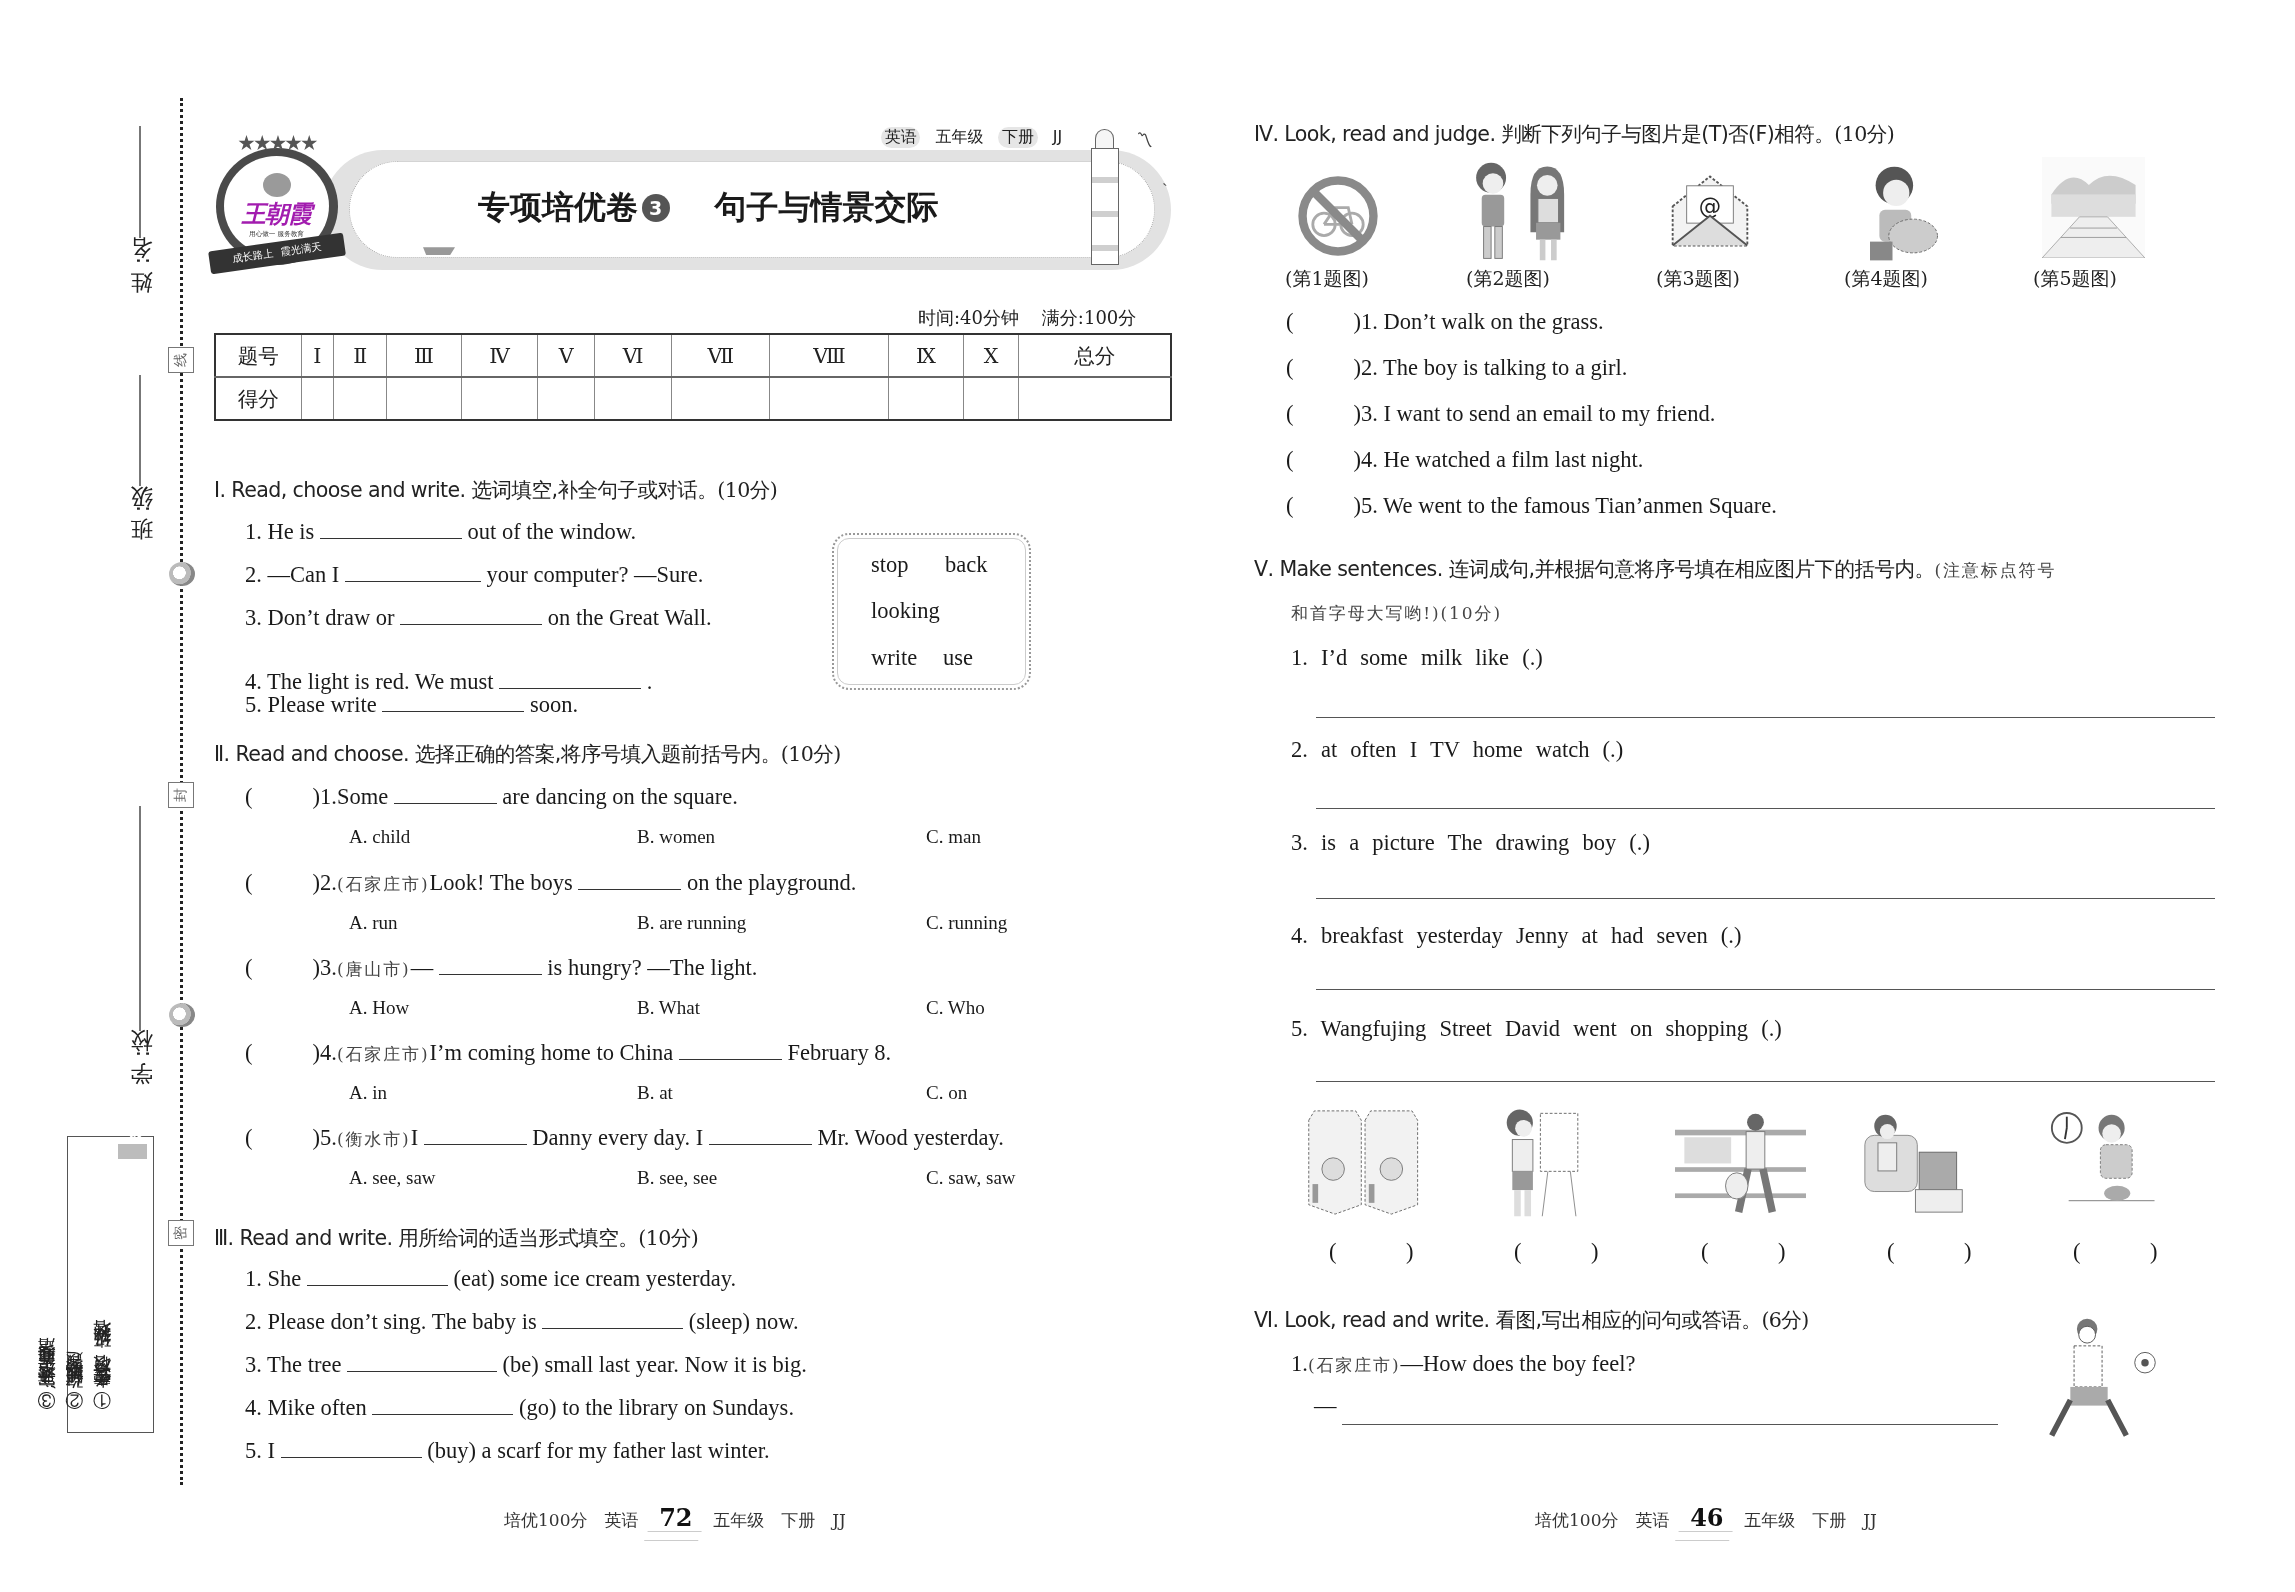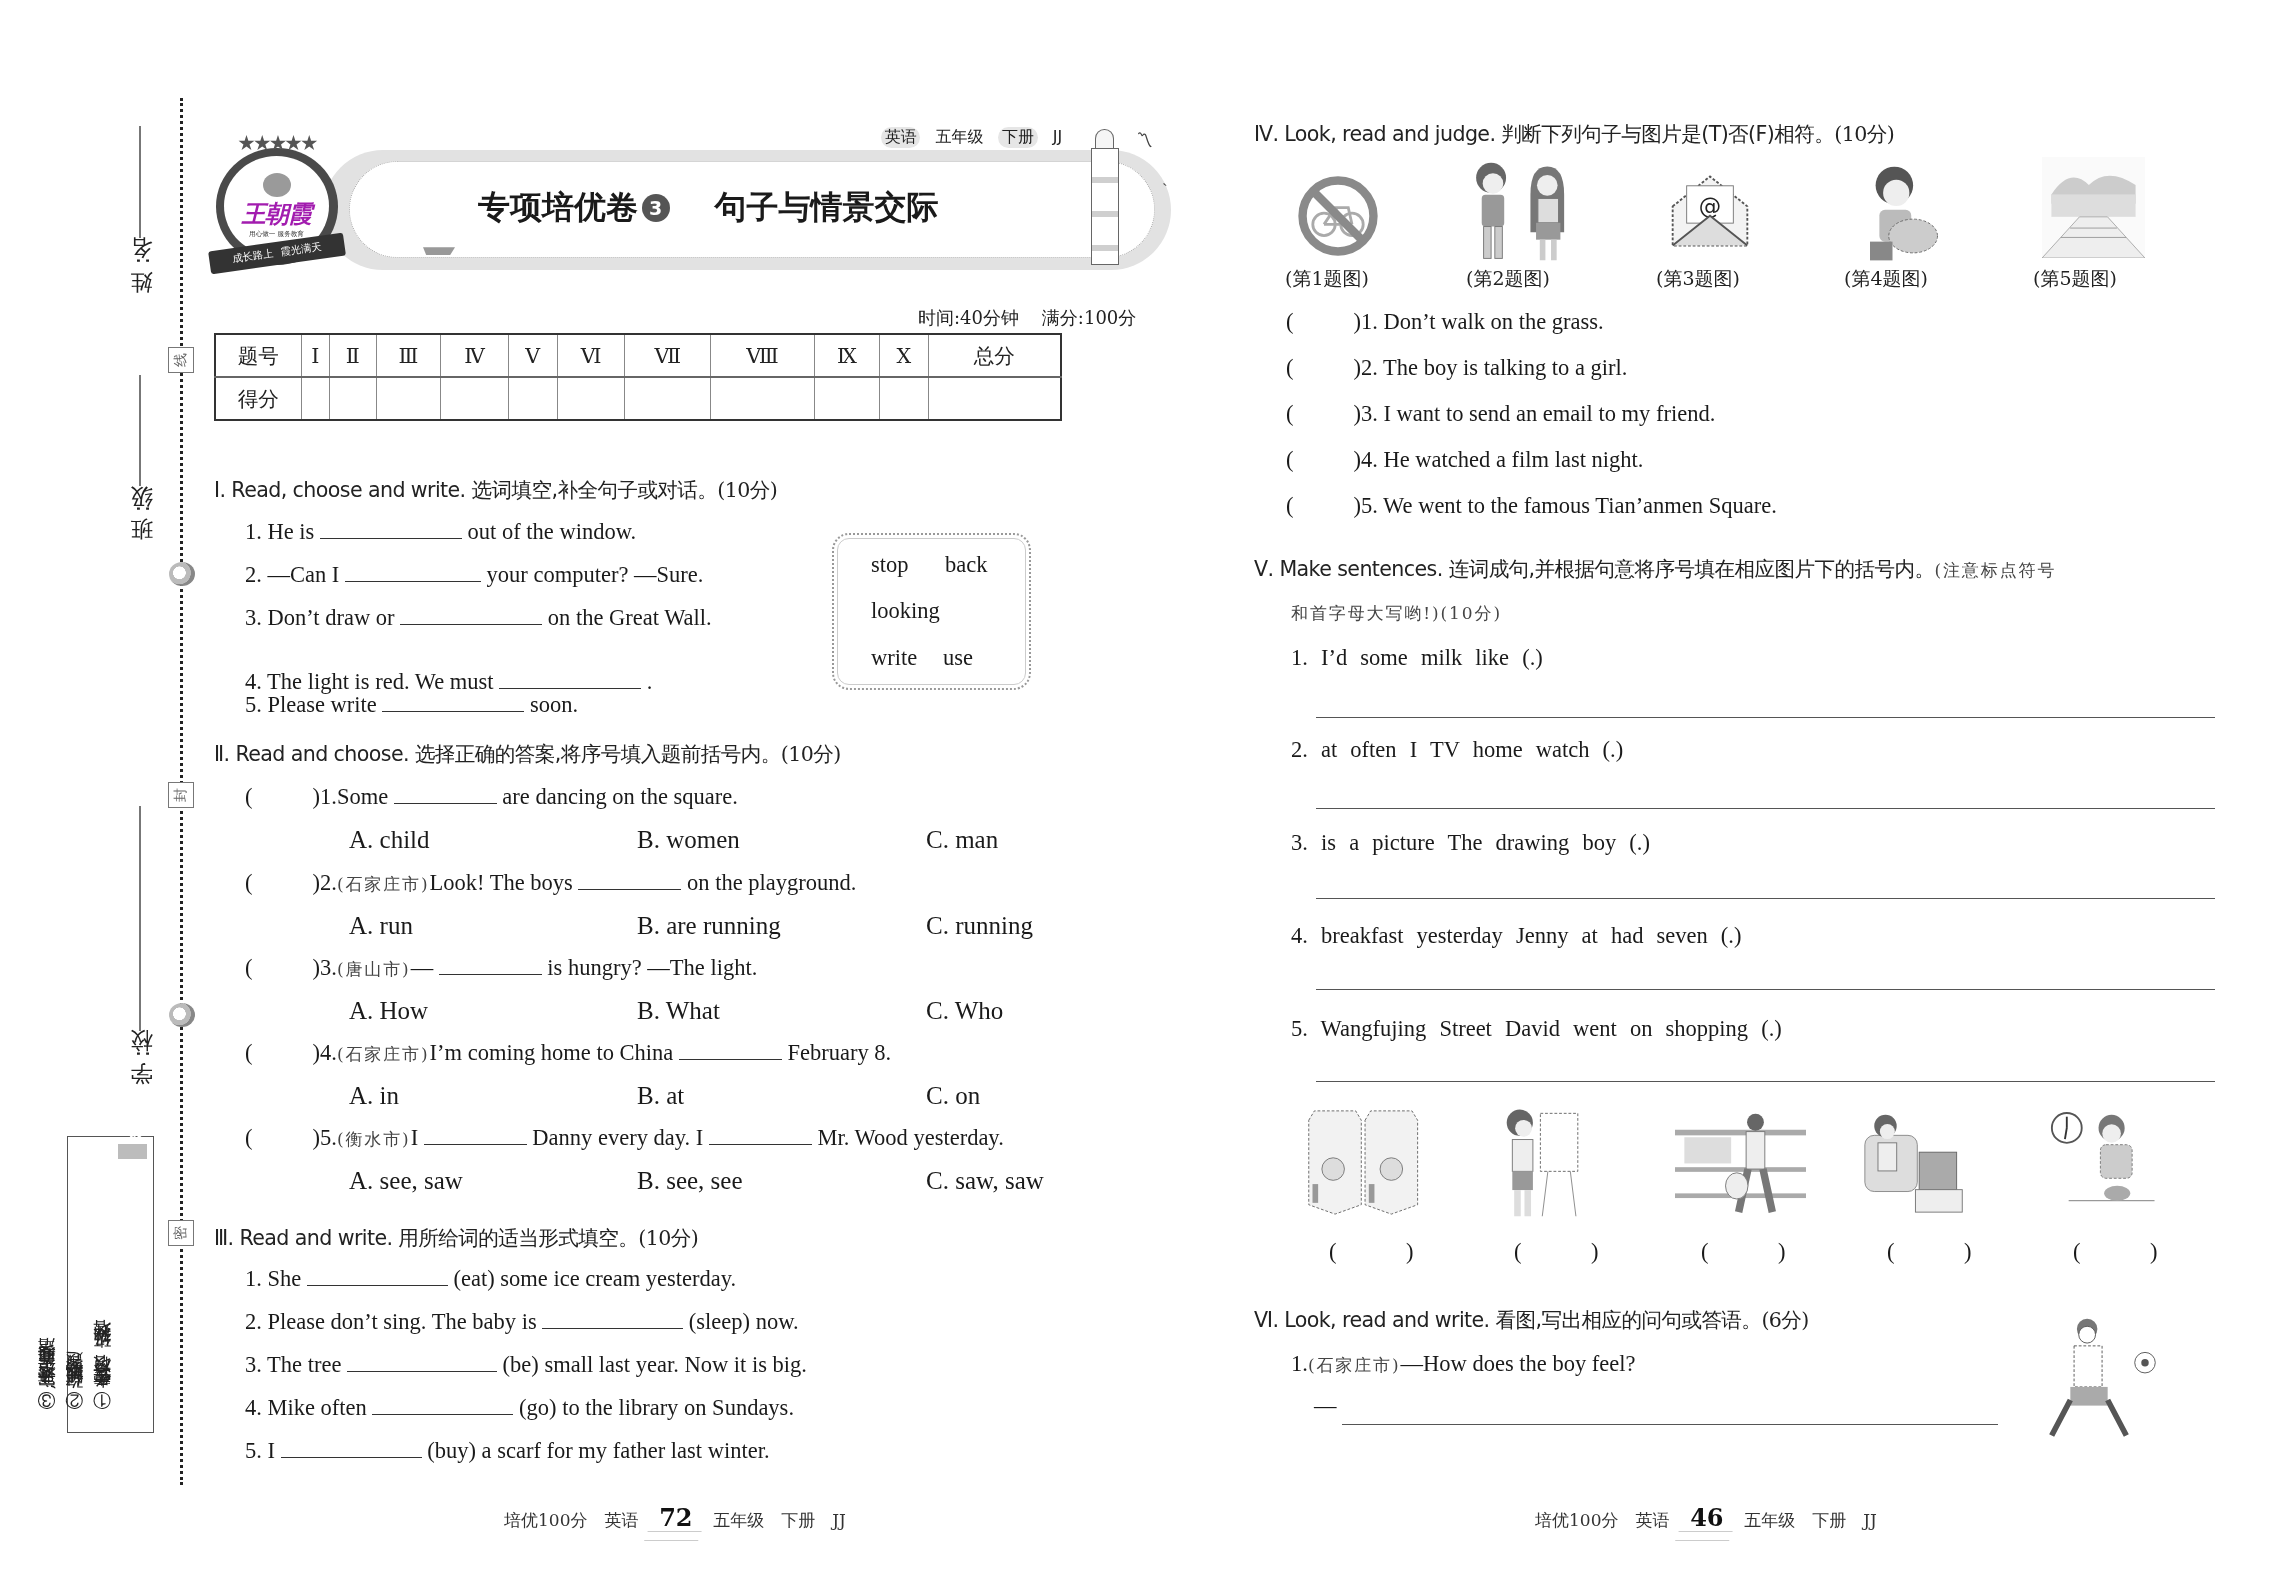--- a/index.html
+++ b/index.html
@@ -39,33 +39,33 @@
   .banner-meta { position: absolute; right: 1143px; top: 127px; font-family: "DejaVu Sans", sans-serif; font-size: 16px; color: #222; display: flex; gap: 15px; }
   .banner-meta span.hl { background: #e6e6e6; border-radius: 11.2px; padding: 0 3.7px; }
   .lighthouse { position: absolute; left: 1087px; top: 129px; width: 36px; height: 136px; }
   .lh-top { position: absolute; left: 8.4px; top: 0; width: 19px; height: 19px; border-radius: 9.4px 9.4px 0 0; border: 1.9px solid #666; border-bottom: none; background: #f5f5f5; }
   .lh-body { position: absolute; left: 3.7px; top: 19px; width: 28px; height: 117px; border: 1.9px solid #666; background: repeating-linear-gradient(#fff 0 28px, #cfcfcf 28px 34px); }
   .boat { position: absolute; left: 423px; top: 242px; width: 32px; height: 13px; background: #999; clip-path: polygon(0 40%, 100% 40%, 85% 100%, 10% 100%); }
   .bird { position: absolute; font-size: 17px; color: #444; }
 
   
   .time-line { position: absolute; right: 1124px; top: 306px; font-family: "DejaVu Serif", serif; font-size: 18px; color: #222; }
-  .score-table { position: absolute; left: 214px; top: 333px; width: 848px; border-collapse: collapse; border: 2.3px solid #333; font-size: 20.6px; }
+  .score-table { position: absolute; left: 214px; top: 333px; width: 958px; border-collapse: collapse; border: 2.3px solid #333; font-size: 20.6px; }
   .score-table td { border: 1.4px solid #888; height: 43px; text-align: center; font-family: "DejaVu Serif", serif; color: #222; }
   .score-table tr:first-child td { border-bottom: 2.3px solid #666; }
   .score-table td.rowhead { width: 86px; font-family: "DejaVu Sans", sans-serif; font-size: 20.6px; }
 
   
   .sec-title { position: absolute; font-family: "DejaVu Sans", sans-serif; font-size: 20.6px; color: #222; letter-spacing: -0.6px; white-space: nowrap; }
   .sec-title .pts { font-family: "DejaVu Serif", serif; }
   .line-item { position: absolute; font-size: 22.5px; white-space: nowrap; color: #1a1a1a; }
   .blank { display: inline-block; border-bottom: 1.4px solid #333; height: 20.6px; vertical-align: baseline; margin: 0 5.6px; }
   .paren-answer { display: inline-block; width: 60px; }
   .city { font-family: "DejaVu Serif", serif; font-size: 17px; color: #444; letter-spacing: 1.9px; }
-  .opt { position: absolute; font-size: 25px; white-space: nowrap; }
+  .opt { position: absolute; font-size: 19px; white-space: nowrap; }
 
   .wordbox { position: absolute; left: 832px; top: 533px; width: 199px; height: 157px; border: 2.8px dotted #999; border-radius: 17px; outline: 0.9px solid #ccc; outline-offset: -6.6px; }
   .wordbox .w { position: absolute; font-size: 22.5px; }
 
   .answer-line { position: absolute; border-bottom: 1.9px solid #555; }
 
   
   .pic { position: absolute; }
   .caption { position: absolute; font-size: 19px; color: #222; white-space: nowrap; font-family: "DejaVu Serif", serif; }
   .pic-paren { position: absolute; font-size: 22.5px; white-space: nowrap; letter-spacing: 32px; }

